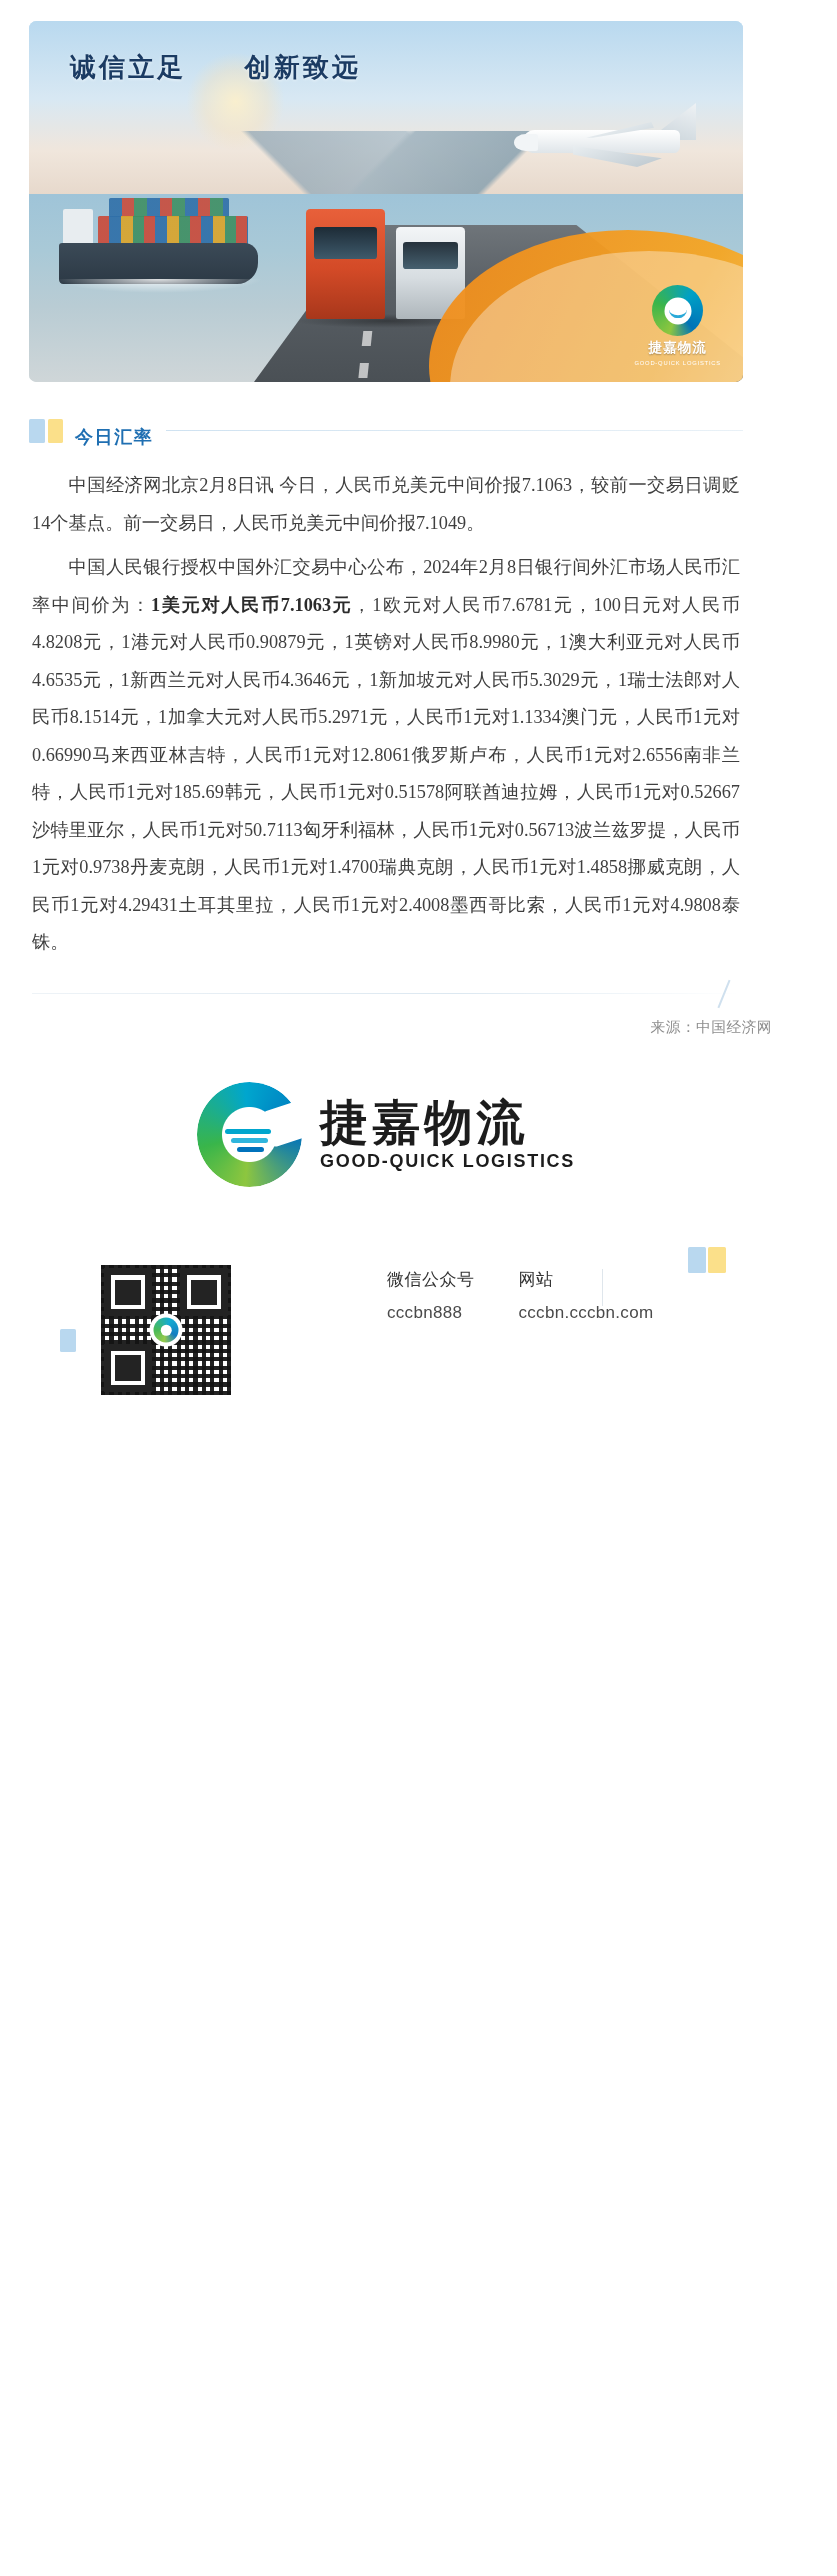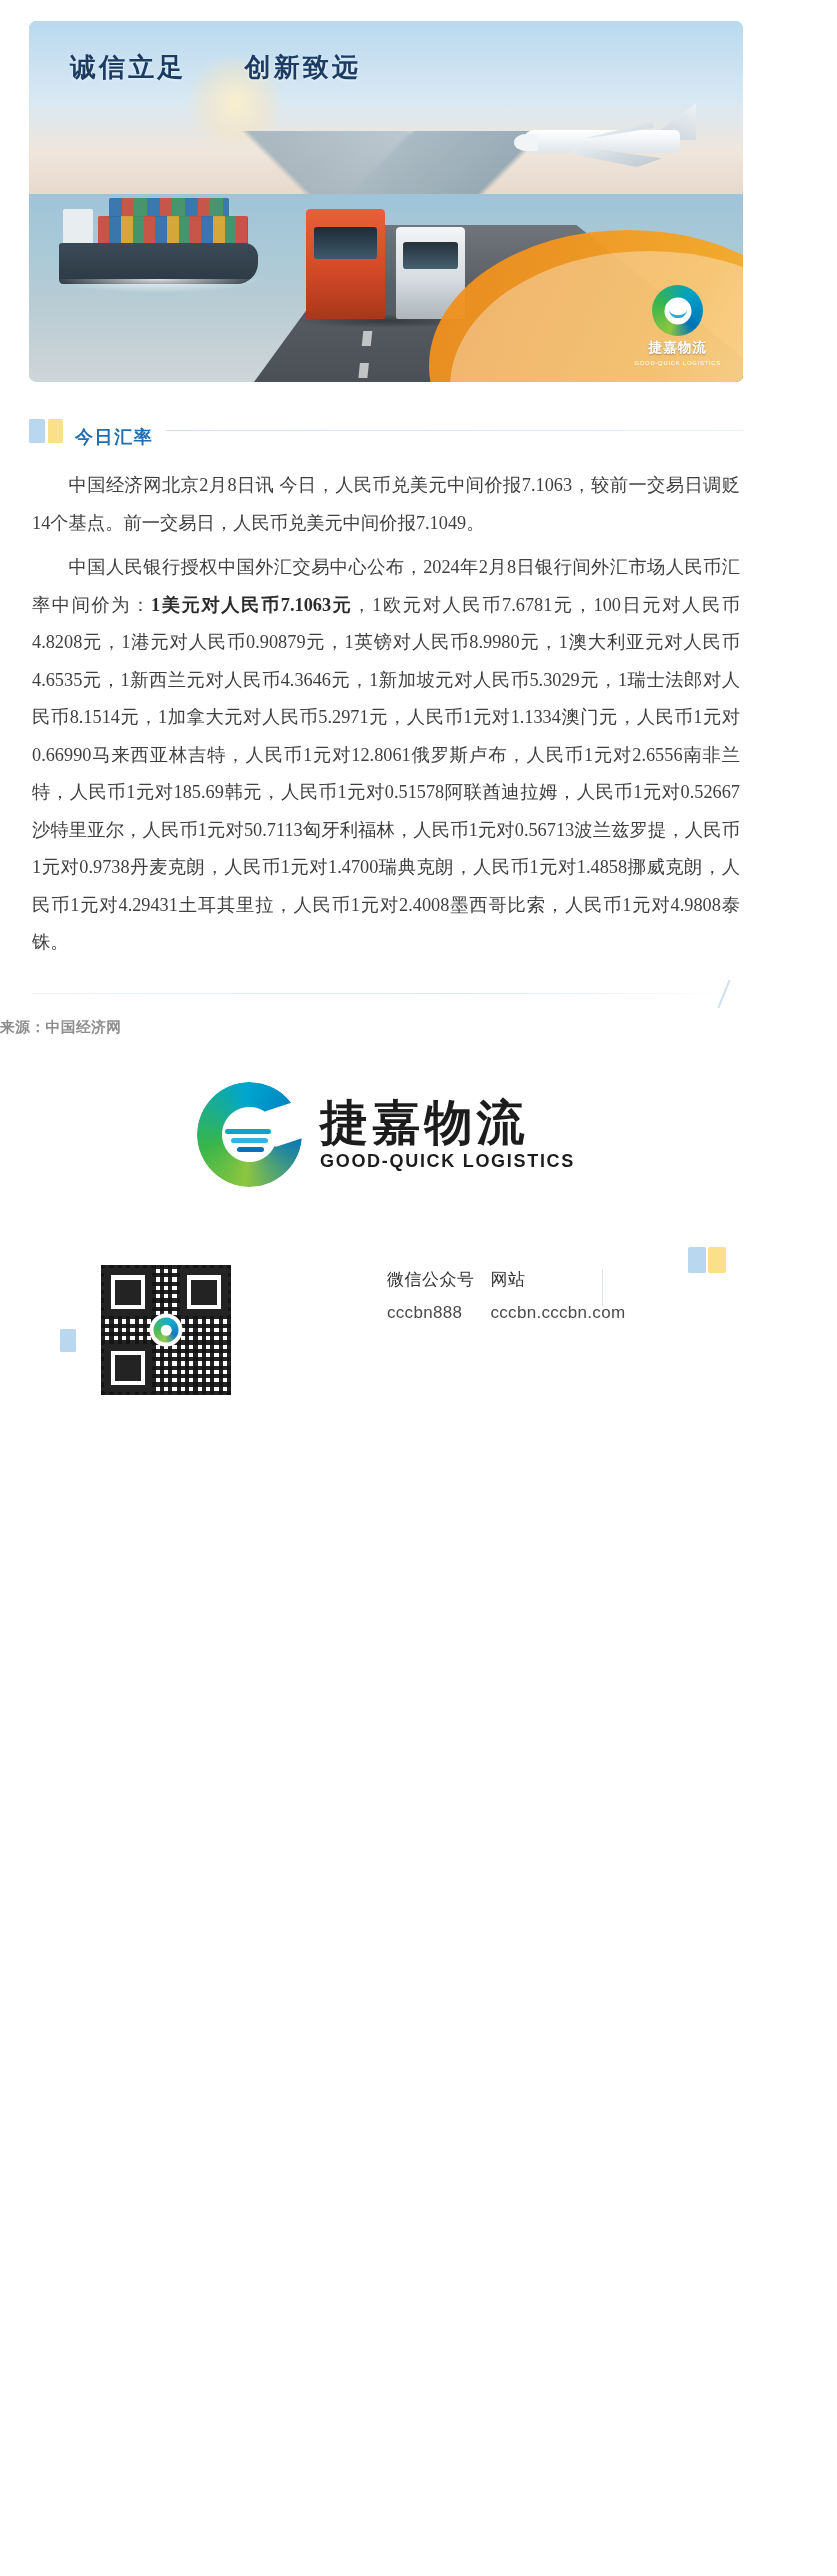--- a/index.html
+++ b/index.html
@@ -319,26 +319,25 @@
   }
   .div-slash {
     position: absolute;
     right: 15.7px; top: -7.3px;
     width: 1.6px; height: 30px;
     background: #cfe0ee;
     transform: rotate(22deg);
   }
   .source {
     margin: 11.5px 0 0 0;
-    text-align: left;
+    text-align: right;
     font-family: "Liberation Serif", serif;
     font-size: 14.7px;
     color: #8d8d8d;
     letter-spacing: 0.5px;
-    font-weight: bold;
   }
 
   
   .brand {
     margin: 45px 0 0 0;
     display: flex;
     align-items: center;
     justify-content: center;
     gap: 18px;
   }
@@ -481,21 +480,21 @@
     position:absolute; left:50%; top:50%;
     transform: translate(-50%,-50%);
     width:11.5px; height:11.5px;
     border-radius:50%;
     background:#fff;
   }
   .footer-links {
     position: absolute;
     left: 387px; top: 31px;
     display: flex;
-    gap: 16px;
+    gap: 44px;
   }
   .flink {
     display: flex;
     flex-direction: column;
     gap: 11.5px;
   }
   .flink-label {
     font-family: "Liberation Serif", serif;
     font-size: 17px;
     color: #333333;

